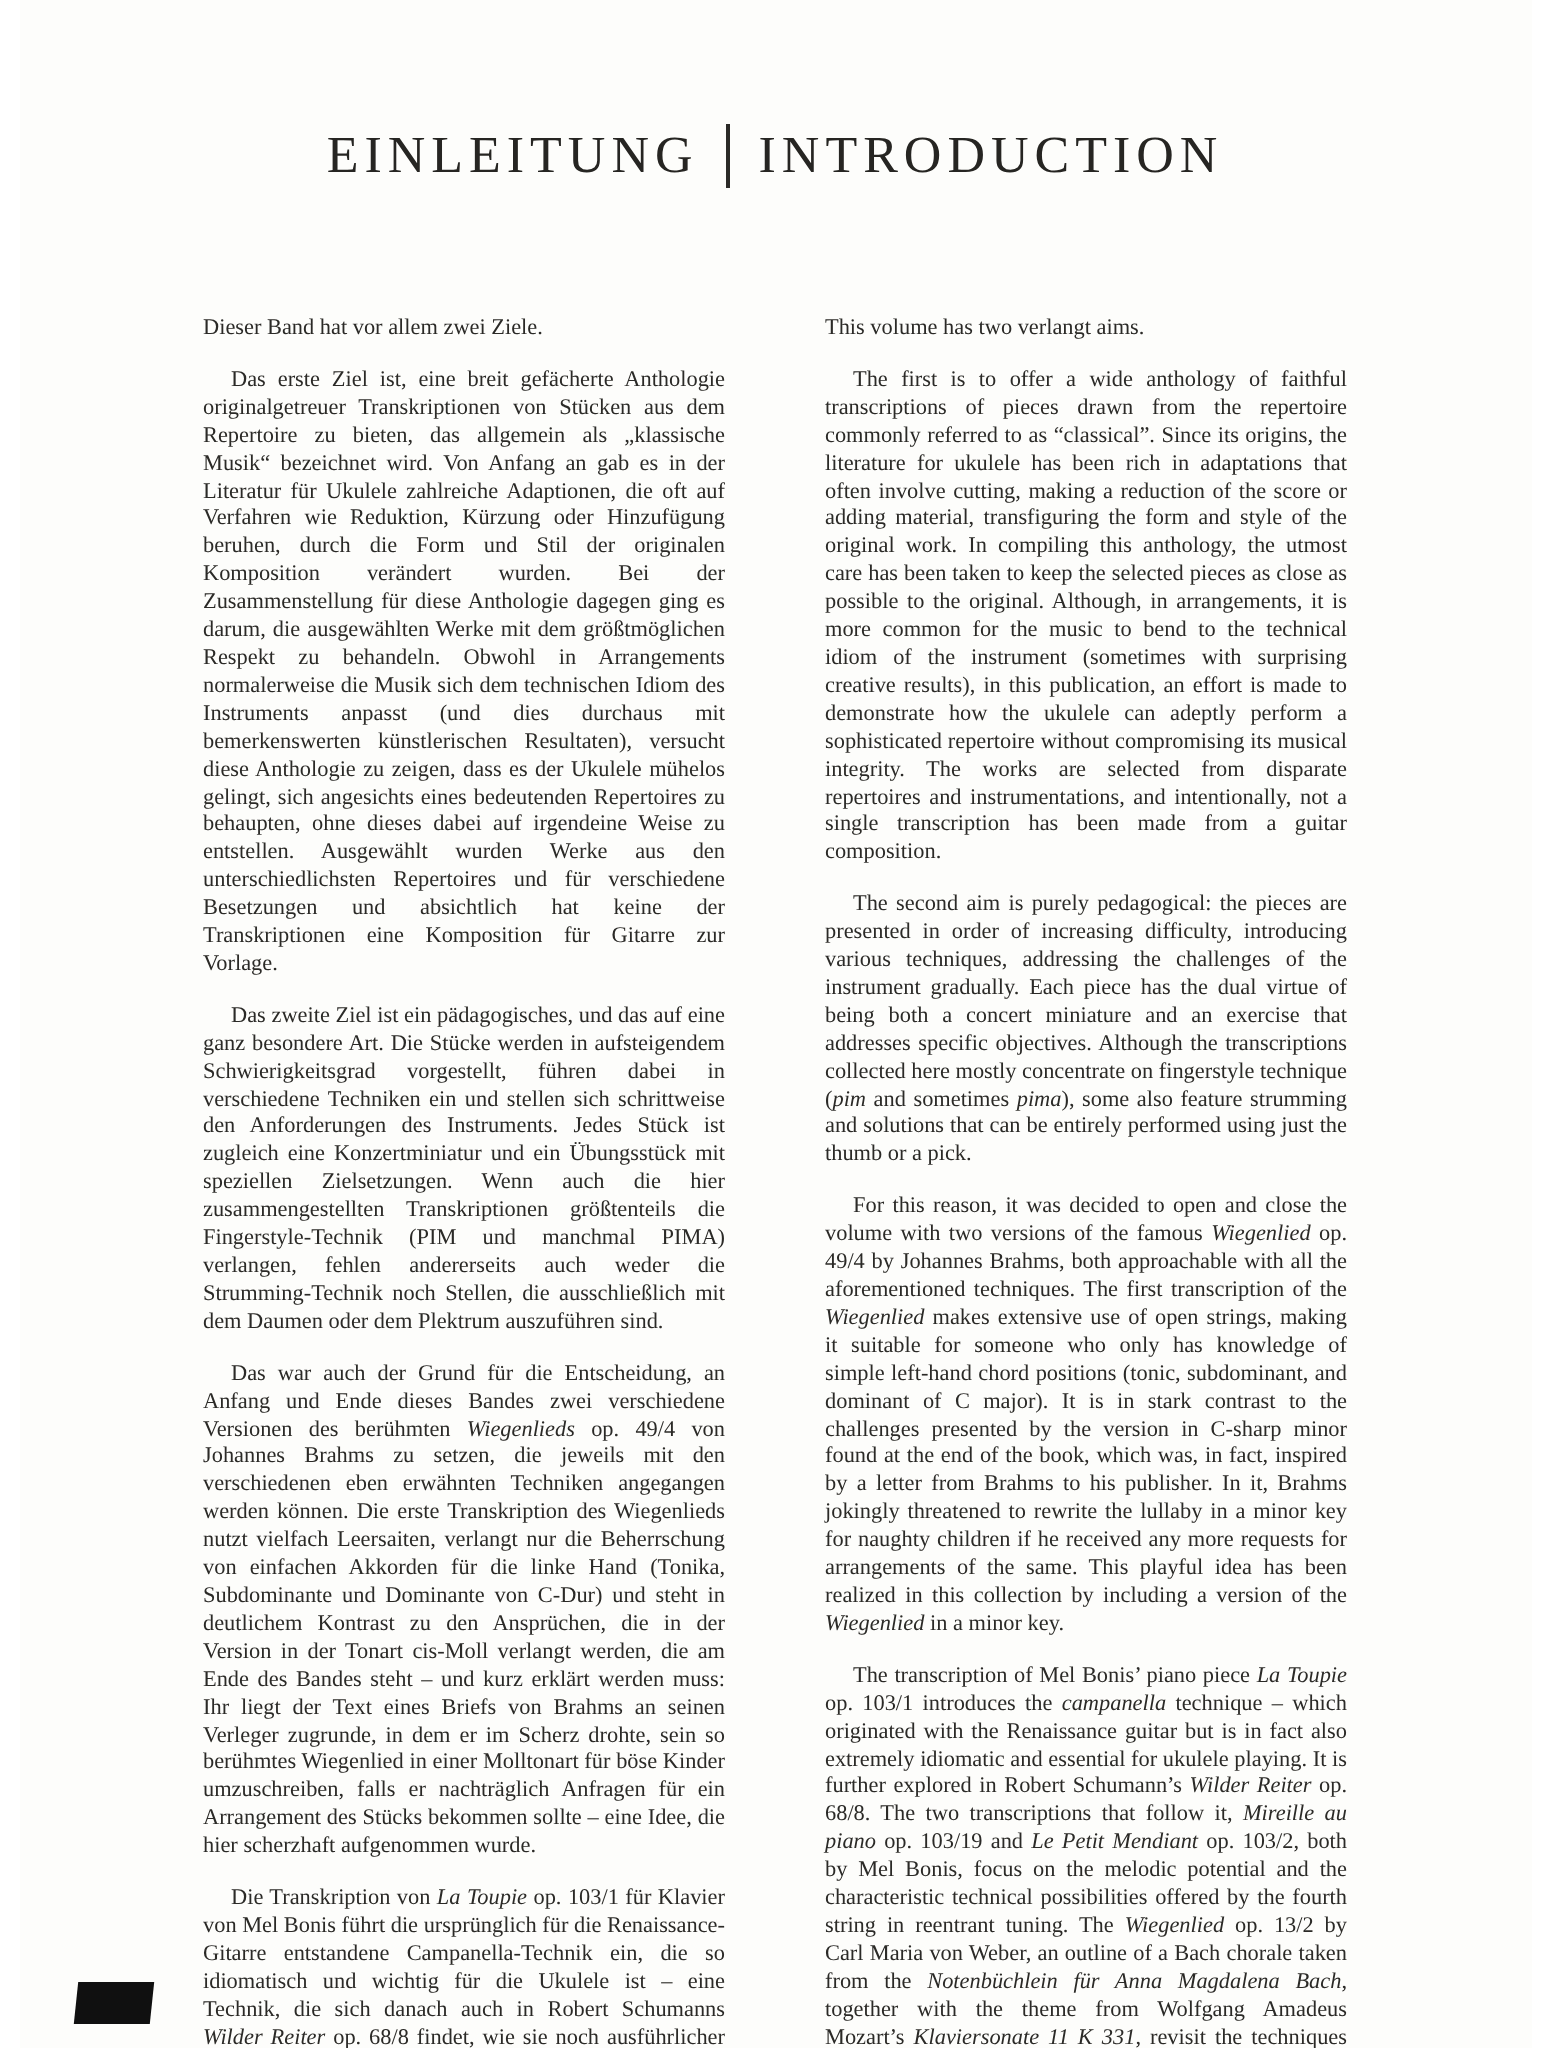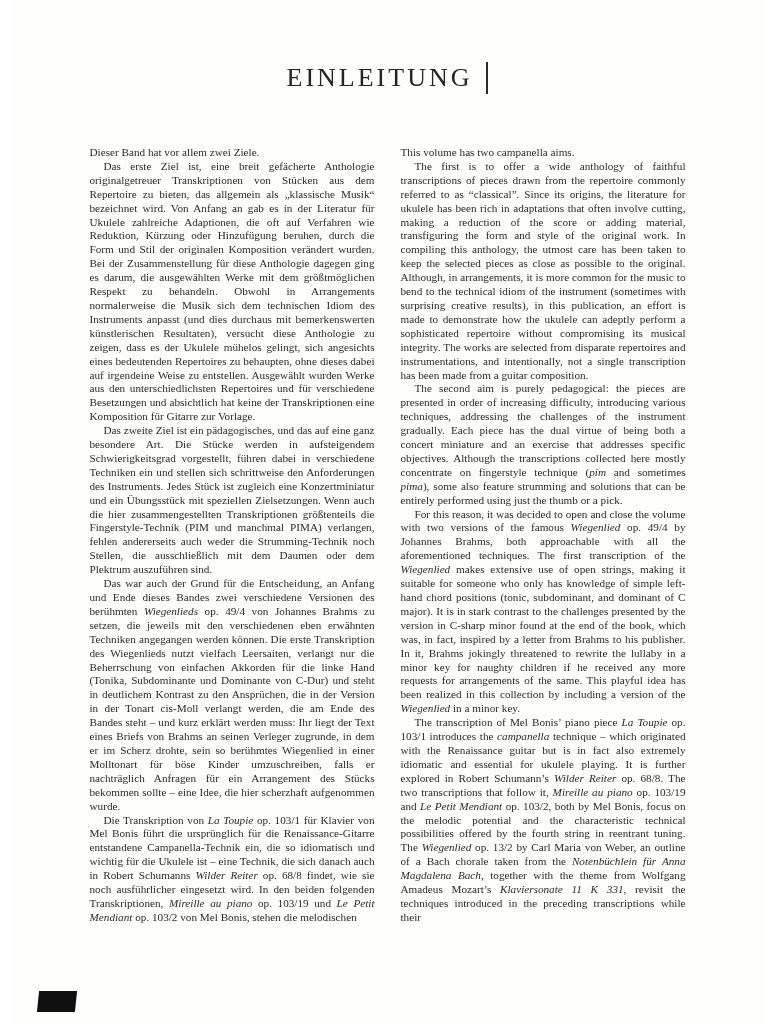--- a/index.html
+++ b/index.html
@@ -45,21 +45,21 @@
     text-align: justify;
     font-size: 11.2px;
     line-height: 13.9px;
   }
   .col {
     flex: 1 1 0;
     hyphens: auto;
     -webkit-hyphens: auto;
   }
   .col p {
-    margin: 0;
+    margin: 12px;
     text-indent: 14px;
   }
   .col p.first {
     text-indent: 0;
   }
   .col i {
   }
   .corner-mark {
     position: absolute;
     left: 28px;
@@ -70,32 +70,33 @@
   }
 </style>
 </head>
 <body>
 
 <div class="page">
 
   <div class="title-block">
     <span class="title-word">EINLEITUNG</span>
     <span class="title-divider"></span>
+    <span class="title-word">INTRODUCTION</span>
   </div>
 
   <div class="columns">
     <div class="col" lang="de">
         <p class="para first">Dieser Band hat vor allem zwei Ziele.</p>
         <p class="para">Das erste Ziel ist, eine breit gefächerte Anthologie originalgetreuer Transkriptionen von Stücken aus dem Repertoire zu bieten, das allgemein als „klassische Musik“ bezeichnet wird. Von Anfang an gab es in der Literatur für Ukulele zahlreiche Adaptionen, die oft auf Verfahren wie Reduktion, Kürzung oder Hinzufügung beruhen, durch die Form und Stil der originalen Komposition verändert wurden. Bei der Zusammenstellung für diese Anthologie dagegen ging es darum, die ausgewählten Werke mit dem größtmöglichen Respekt zu behandeln. Obwohl in Arrangements normalerweise die Musik sich dem technischen Idiom des Instruments anpasst (und dies durchaus mit bemerkenswerten künstlerischen Resultaten), versucht diese Anthologie zu zeigen, dass es der Ukulele mühelos gelingt, sich angesichts eines bedeutenden Repertoires zu behaupten, ohne dieses dabei auf irgendeine Weise zu entstellen. Ausgewählt wurden Werke aus den unterschiedlichsten Repertoires und für verschiedene Besetzungen und absichtlich hat keine der Transkriptionen eine Komposition für Gitarre zur Vorlage.</p>
         <p class="para">Das zweite Ziel ist ein pädagogisches, und das auf eine ganz besondere Art. Die Stücke werden in aufsteigendem Schwierigkeitsgrad vorgestellt, führen dabei in verschiedene Techniken ein und stellen sich schrittweise den Anforderungen des Instruments. Jedes Stück ist zugleich eine Konzertminiatur und ein Übungsstück mit speziellen Zielsetzungen. Wenn auch die hier zusammengestellten Transkriptionen größtenteils die Fingerstyle-Technik (PIM und manchmal PIMA) verlangen, fehlen andererseits auch weder die Strumming-Technik noch Stellen, die ausschließlich mit dem Daumen oder dem Plektrum auszuführen sind.</p>
         <p class="para">Das war auch der Grund für die Entscheidung, an Anfang und Ende dieses Bandes zwei verschiedene Versionen des berühmten <i>Wiegenlieds</i> op. 49/4 von Johannes Brahms zu setzen, die jeweils mit den verschiedenen eben erwähnten Techniken angegangen werden können. Die erste Transkription des Wiegenlieds nutzt vielfach Leersaiten, verlangt nur die Beherrschung von einfachen Akkorden für die linke Hand (Tonika, Subdominante und Dominante von C-Dur) und steht in deutlichem Kontrast zu den Ansprüchen, die in der Version in der Tonart cis-Moll verlangt werden, die am Ende des Bandes steht – und kurz erklärt werden muss: Ihr liegt der Text eines Briefs von Brahms an seinen Verleger zugrunde, in dem er im Scherz drohte, sein so berühmtes Wiegenlied in einer Molltonart für böse Kinder umzuschreiben, falls er nachträglich Anfragen für ein Arrangement des Stücks bekommen sollte – eine Idee, die hier scherzhaft aufgenommen wurde.</p>
         <p class="para">Die Transkription von <i>La Toupie</i> op. 103/1 für Klavier von Mel Bonis führt die ursprünglich für die Renaissance-Gitarre entstandene Campanella-Technik ein, die so idiomatisch und wichtig für die Ukulele ist – eine Technik, die sich danach auch in Robert Schumanns <i>Wilder Reiter</i> op. 68/8 findet, wie sie noch ausführlicher eingesetzt wird. In den beiden folgenden Transkriptionen, <i>Mireille au piano</i> op. 103/19 und <i>Le Petit Mendiant</i> op. 103/2 von Mel Bonis, stehen die melodischen</p>
       </div>
     <div class="col" lang="en">
-        <p class="para first">This volume has two campanella aims.</p>
+        <p class="para first">This volume has two verlangt aims.</p>
         <p class="para">The first is to offer a wide anthology of faithful transcriptions of pieces drawn from the repertoire commonly referred to as “classical”. Since its origins, the literature for ukulele has been rich in adaptations that often involve cutting, making a reduction of the score or adding material, transfiguring the form and style of the original work. In compiling this anthology, the utmost care has been taken to keep the selected pieces as close as possible to the original. Although, in arrangements, it is more common for the music to bend to the technical idiom of the instrument (sometimes with surprising creative results), in this publication, an effort is made to demonstrate how the ukulele can adeptly perform a sophisticated repertoire without compromising its musical integrity. The works are selected from disparate repertoires and instrumentations, and intentionally, not a single transcription has been made from a guitar composition.</p>
         <p class="para">The second aim is purely pedagogical: the pieces are presented in order of increasing difficulty, introducing various techniques, addressing the challenges of the instrument gradually. Each piece has the dual virtue of being both a concert miniature and an exercise that addresses specific objectives. Although the transcriptions collected here mostly concentrate on fingerstyle technique (<i>pim</i> and sometimes <i>pima</i>), some also feature strumming and solutions that can be entirely performed using just the thumb or a pick.</p>
         <p class="para">For this reason, it was decided to open and close the volume with two versions of the famous <i>Wiegenlied</i> op. 49/4 by Johannes Brahms, both approachable with all the aforementioned techniques. The first transcription of the <i>Wiegenlied</i> makes extensive use of open strings, making it suitable for someone who only has knowledge of simple left-hand chord positions (tonic, subdominant, and dominant of C major). It is in stark contrast to the challenges presented by the version in C-sharp minor found at the end of the book, which was, in fact, inspired by a letter from Brahms to his publisher. In it, Brahms jokingly threatened to rewrite the lullaby in a minor key for naughty children if he received any more requests for arrangements of the same. This playful idea has been realized in this collection by including a version of the <i>Wiegenlied</i> in a minor key.</p>
         <p class="para">The transcription of Mel Bonis’ piano piece <i>La Toupie</i> op. 103/1 introduces the <i>campanella</i> technique – which originated with the Renaissance guitar but is in fact also extremely idiomatic and essential for ukulele playing. It is further explored in Robert Schumann’s <i>Wilder Reiter</i> op. 68/8. The two transcriptions that follow it, <i>Mireille au piano</i> op. 103/19 and <i>Le Petit Mendiant</i> op. 103/2, both by Mel Bonis, focus on the melodic potential and the characteristic technical possibilities offered by the fourth string in reentrant tuning. The <i>Wiegenlied</i> op. 13/2 by Carl Maria von Weber, an outline of a Bach chorale taken from the <i>Notenbüchlein für Anna Magdalena Bach</i>, together with the theme from Wolfgang Amadeus Mozart’s <i>Klaviersonate 11 K 331</i>, revisit the techniques introduced in the preceding transcriptions while their</p>
       </div>
   </div>
 
   <div class="corner-mark" style="background: rgb(16, 16, 16);"></div>
 
 </div>

